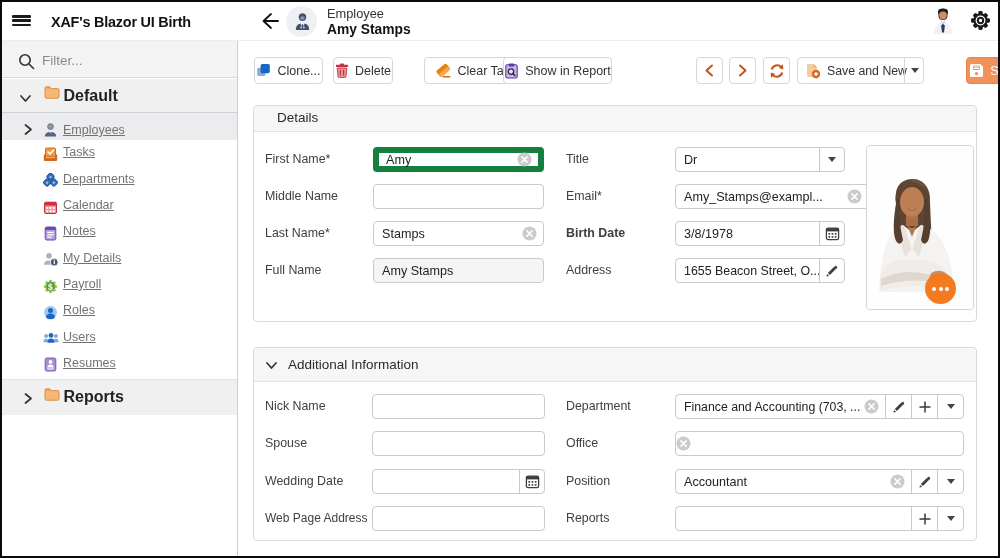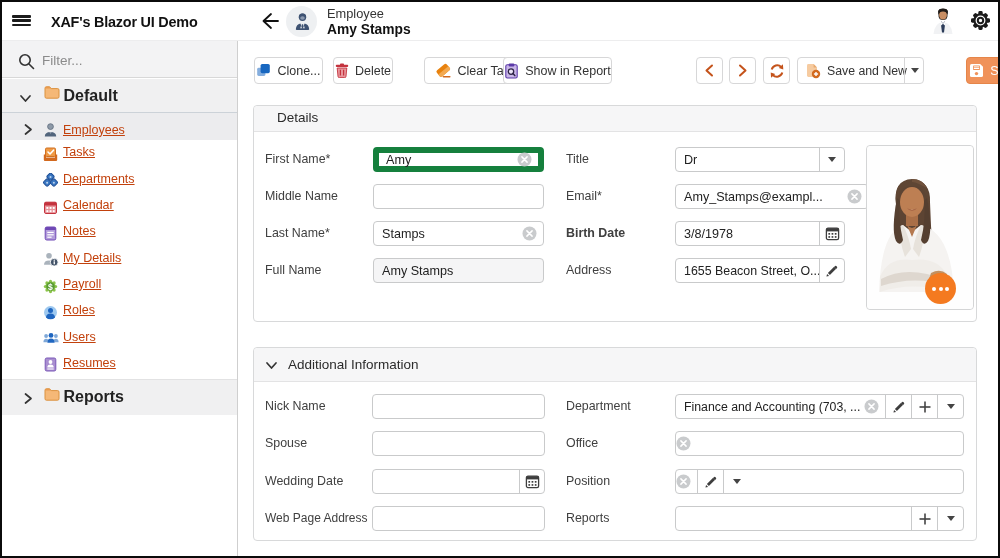--- a/index.html
+++ b/index.html
@@ -18,21 +18,21 @@
   #title { left:51px; top:14px; font-size:14.4px; font-weight:bold; color:#111; letter-spacing:-0.2px; }
   
   #sidebar { left:2px; top:41px; width:236px; height:517px; background:#fff; border-right:1px solid #cfcfcf; }
   .side-row { position:absolute; left:0; width:235px; }
   #filter-row { top:0; height:37px; background:#f3f3f4; border-bottom:1px solid #d8d8d8; }
   #filter-text { left:40px; top:12px; font-size:13.5px; color:#8b8b8b; }
   #row-default { top:38px; height:33px; background:#f0f0f1; }
   #row-employees { top:71px; height:27.5px; background:#ececee; border-top:1.5px solid #ccd2d8; }
   #row-reports { top:338px; height:36px; background:#f0f0f1; border-top:1px solid #e2e2e3; }
   .grp-text { font-size:16px; font-weight:bold; color:#222; }
-  .item { position:absolute; left:61px; font-size:12.5px; color:#c2410c; text-decoration:underline; }
+  .item { position:absolute; left:61px; font-size:12.5px; color:#737373; text-decoration:underline; }
   .iicon { position:absolute; left:41px; width:14px; height:14px; }
   
   .tbtn { position:absolute; top:57px; height:27px; background:#fff; border:1px solid #d7d7d8; border-radius:4px; font-size:12.5px; white-space:nowrap; color:#333; display:flex; align-items:center; justify-content:center; gap:6px; }
   
   .panel { position:absolute; left:253px; width:724px; background:#fff; border:1px solid #d8d9da; border-radius:4px; }
   .panel-head { position:absolute; left:0; top:0; width:722px; background:#f6f6f7; border-bottom:1px solid #e3e3e4; border-radius:4px 4px 0 0; }
   .lbl { position:absolute; font-size:12.4px; color:#404040; }
   .inp { position:absolute; height:25px; background:#fff; border:1px solid #c9cacb; border-radius:4px; font-size:12.6px; color:#222; display:flex; align-items:center; }
   .inp .txt { padding-left:8px; white-space:nowrap; overflow:hidden; flex:1; }
   .seg { border-left:1px solid #c9cacb; height:100%; display:flex; align-items:center; justify-content:center; flex:none; }
@@ -45,21 +45,21 @@
   <div class="abs" id="frame-right"></div>
   <div class="abs" id="frame-bottom"></div>
 
   <div class="abs" id="topbar"></div>
   <div class="abs" id="topbar-line"></div>
   <div class="abs hamburger" style="left:12px; top:15px;">
     <span></span>
     <span></span>
     <span></span>
   </div>
-  <div class="abs" id="title">XAF's Blazor UI Demo</div>
+  <div class="abs" id="title">XAF's Blazor UI Birth</div>
   <div class="abs" id="backarrow" style="left:260px; top:12px;">
     <svg width="19" height="18" viewBox="0 0 19 18">
       <path d="M11 2 L3.5 9 L11 16 M3.5 9 L18 9" stroke="#111" stroke-width="1.8" fill="none" stroke-linecap="round" stroke-linejoin="round"></path>
     </svg>
   </div>
   <div class="abs" style="left:286px; top:6px; width:31px; height:31px; border-radius:50%; background:#eef0f2;"></div>
   <div class="abs" style="left:294px; top:12px;">
     <svg width="17" height="19" viewBox="0 0 17 19">
       <circle cx="8.5" cy="5.2" r="3.7" fill="#3e5272"></circle>
       <ellipse cx="8.5" cy="6" rx="2.3" ry="1.8" fill="#8b99af"></ellipse>
@@ -480,20 +480,21 @@
   </div>
   <div class="lbl" style="left:566px; top:436px;">Office</div>
   <div class="inp" style="left:675px; top:431px; width:289px;">
     <svg class="clr" width="15" height="15" viewBox="0 0 15 15" style="margin-right:6px; flex:none;">
       <circle cx="7.5" cy="7.5" r="7" fill="#c9cbcd"></circle>
       <path d="M4.9 4.9 L10.1 10.1 M10.1 4.9 L4.9 10.1" stroke="#fff" stroke-width="1.5" stroke-linecap="round"></path>
     </svg>
   </div>
   <div class="lbl" style="left:566px; top:474px;">Position</div>
   <div class="inp" style="left:675px; top:469px; width:289px;">
+    <div class="txt">Accountant</div>
     <svg class="clr" width="15" height="15" viewBox="0 0 15 15" style="margin-right:6px; flex:none;">
       <circle cx="7.5" cy="7.5" r="7" fill="#c9cbcd"></circle>
       <path d="M4.9 4.9 L10.1 10.1 M10.1 4.9 L4.9 10.1" stroke="#fff" stroke-width="1.5" stroke-linecap="round"></path>
     </svg>
     <div class="seg" style="width:26px;">
       <svg width="14" height="14" viewBox="0 0 14 14">
         <path d="M1.4 12.6 L2.1 9.9 L4.1 11.9 Z" fill="#3e3e3e"></path>
         <path d="M2.9 9.1 L8.9 3.1 L10.9 5.1 L4.9 11.1 Z" fill="#3e3e3e"></path>
         <path d="M9.6 2.4 Q10.7 1.3 11.8 2.4 Q12.9 3.5 11.6 4.6 L11 5.2 L8.8 3.2 Z" fill="#3e3e3e"></path>
       </svg>

